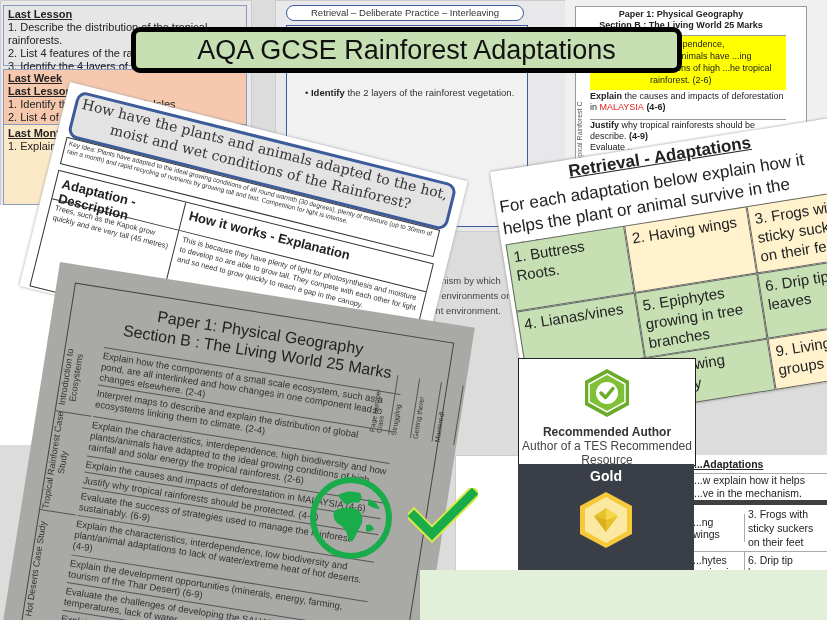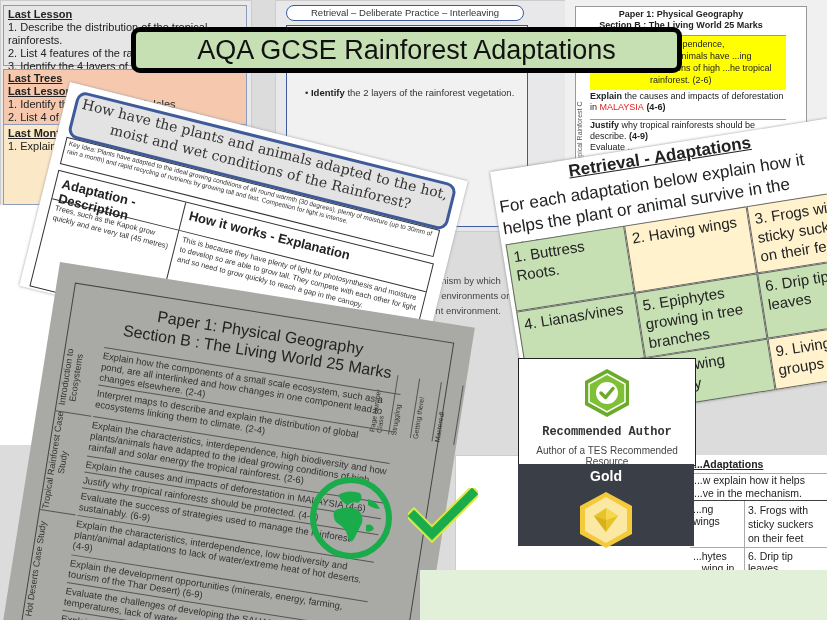--- a/index.html
+++ b/index.html
@@ -47,21 +47,21 @@
   .pp-colh{position:absolute;top:40px;width:20px;height:60px;font-size:7px;writing-mode:vertical-rl;transform:rotate(180deg);color:#333;border-left:1px solid #555;}
   
   #retrieval{left:497px;top:128px;width:360px;height:260px;background:#fff;transform:rotate(-9deg);transform-origin:0 0;left:490px;top:172px;z-index:10;box-shadow:0 0 3px #888;}
   #ret-title{position:absolute;left:0;top:2px;width:340px;text-align:center;font-size:17px;font-weight:bold;text-decoration:underline;color:#222;}
   #ret-instr{position:absolute;left:4px;top:26px;width:340px;font-size:17px;line-height:22px;color:#222;}
   .rc{position:absolute;font-size:15px;line-height:19px;color:#222;padding:3px 5px;box-sizing:border-box;border:1px solid #666;}
   .green{background:#c6e0b4;}
   .cream{background:#fff2cc;}
   
   #badge-rec{left:518px;top:358px;width:176px;height:106px;background:#fff;border:1px solid #222;z-index:15;text-align:center;}
-  #badge-gold{left:518px;top:464px;width:176px;height:82px;background:#3a3f47;z-index:15;text-align:center;}
+  #badge-gold{left:518px;top:464px;width:176px;height:106px;background:#3a3f47;z-index:15;text-align:center;}
   
   #lr-copy{left:690px;top:455px;width:137px;height:115px;background:#fff;z-index:12;font-size:10.5px;color:#222;}
   #lr-ws{left:455px;top:455px;width:235px;height:115px;background:#fff;z-index:12;border:1px solid #ccc;}
   #bottom-green{left:420px;top:570px;width:407px;height:50px;background:#e2efd9;z-index:13;}
   
   #globe-icon{left:308px;top:475px;z-index:16;}
   #check-icon{left:408px;top:488px;z-index:16;}
   
   #slide-left{left:0;top:205px;width:75px;height:240px;background:#fff;z-index:3;}
 </style>
@@ -69,21 +69,21 @@
 <body>
 
 <div id="slide-tl" class="abs">
   <div id="box-last-lesson" class="box">
     <div class="h">Last Lesson</div>
     <div>1.  Describe the distribution of the tropical rainforests.</div>
     <div>2.  List 4 features of the rainforest</div>
     <div>3.  Identify the 4 layers of the rainforest</div>
   </div>
   <div id="box-last-week" class="box">
-    <div class="h">Last Trees</div>
+    <div class="h">Last Week</div>
     <div class="h">Last Lesson</div>
     <div>1.  Identify the ... in the British Isles</div>
     <div>2.  List 4 of the ... planet.</div>
   </div>
   <div id="box-last-month" class="box">
     <div class="h">Last Month</div>
     <div>1.  Explain h...</div>
   </div>
 </div>
 
@@ -175,39 +175,39 @@
   <div class="rc green" style="left:248px;top:142px;width:110px;height:66px;">6. Drip tip leaves</div>
   <div class="rc green" style="left:4px;top:208px;width:120px;height:52px;"></div>
   <div class="rc green" style="left:124px;top:208px;width:124px;height:52px;">7. Growing quickly</div>
   <div class="rc cream" style="left:248px;top:208px;width:110px;height:52px;">9. Living in groups</div>
 </div>
 
 <div id="lr-ws" class="abs"></div>
 <div id="lr-copy" class="abs">
   <div style="padding:3px 4px;font-weight:bold;text-decoration:underline;">...Adaptations</div>
   <div style="padding:0 4px;line-height:13px;border-top:1px solid #aaa;">...w explain how it helps ...ve in the mechanism.</div>
-  <div style="display:flex;border-top:1px solid #404040;">
+  <div style="display:flex;border-top:5px solid #404040;align-items:center;">
     <div style="width:48px;padding:2px 3px;border-right:1px solid #aaa;">...ng wings</div>
     <div style="flex:1;padding:2px 3px;line-height:14px;">3. Frogs with sticky suckers on their feet</div>
   </div>
   <div style="display:flex;border-top:1px solid #aaa;">
     <div style="width:48px;padding:2px 3px;border-right:1px solid #aaa;">...hytes ...wing in tree</div>
     <div style="flex:1;padding:2px 3px;">6. Drip tip leaves</div>
   </div>
 </div>
 
 <div id="badge-rec" class="abs">
   <svg width="50" height="52" viewBox="0 0 50 52" style="margin-top:8px;">
     <polygon points="25,2 47,14 47,38 25,50 3,38 3,14" fill="#6aab2a"></polygon>
     <polygon points="25,7 43,17 43,35 25,45 7,35 7,17" fill="#80c036" stroke="#fff" stroke-width="1.5"></polygon>
     <circle cx="25" cy="26" r="11" fill="#fff"></circle>
     <polyline points="19,26 23.5,30.5 31,21.5" fill="none" stroke="#6aab2a" stroke-width="3.5" stroke-linecap="round" stroke-linejoin="round"></polyline>
   </svg>
-  <div style="font-size:12px;font-weight:bold;color:#333;margin-top:2px;font-family:Liberation Mono, monospace;">Recommended Author</div>
-  <div style="font-size:10px;color:#444;margin-top:6px;">Author of a TES Recommended Resource</div>
+  <div style="font-size:12px;font-weight:bold;color:#333;margin-top:2px;">Recommended Author</div>
+  <div style="font-size:12px;color:#444;margin-top:0;">Author of a TES Recommended Resource</div>
 </div>
 
 <div id="badge-gold" class="abs">
   <div style="font-size:14px;font-weight:bold;color:#fff;margin-top:4px;">Gold</div>
   <svg width="60" height="60" viewBox="0 0 60 60" style="margin-top:6px;">
     <polygon points="30,2 56,16 56,44 30,58 4,44 4,16" fill="#f4c93a"></polygon>
     <polygon points="30,7 51,19 51,41 30,53 9,41 9,19" fill="#fbe9a3"></polygon>
     <polygon points="18,26 30,18 42,26 30,42" fill="#e8c22a"></polygon>
     <polygon points="30,18 42,26 30,30" fill="#f6d84c"></polygon>
     <polygon points="18,26 30,30 30,42" fill="#d9b01c"></polygon>

